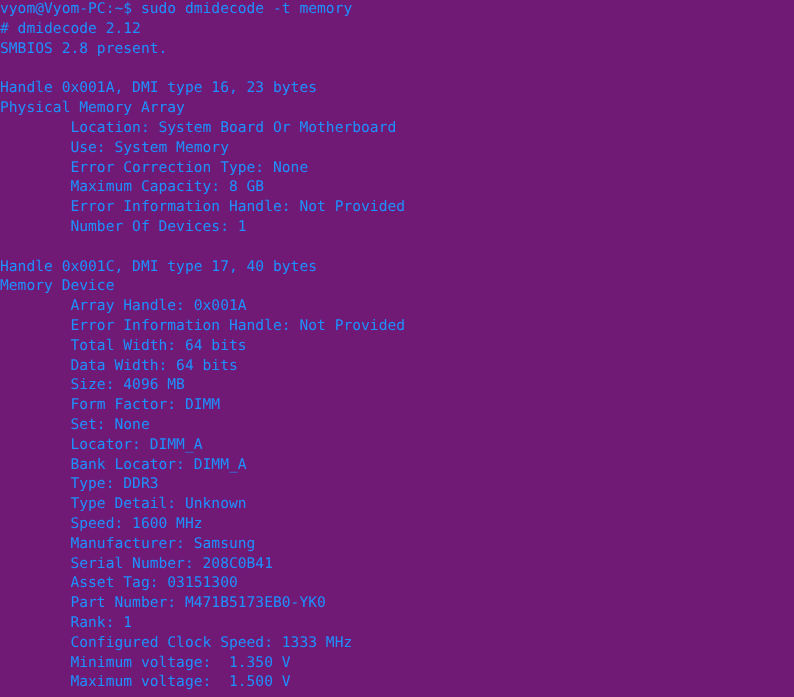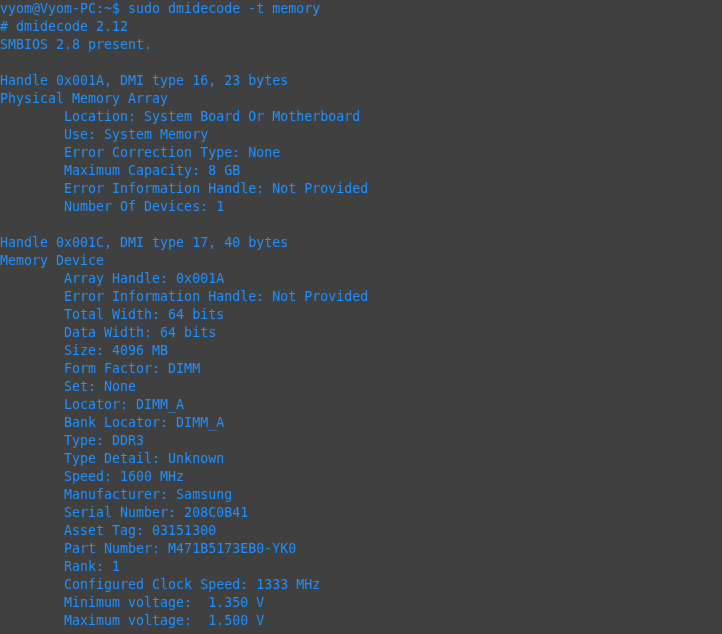--- a/index.html
+++ b/index.html
@@ -10,21 +10,21 @@
   }
   body {
     width: 722px;
     height: 634px;
     overflow: hidden;
   }
   #terminal {
     position: relative;
     width: 722px;
     height: 634px;
-    background: #404040;
+    background: #701a75;
     color: #1e90ff;
     font-family: "DejaVu Sans Mono", "Liberation Mono", monospace;
     font-size: 13.3px;
     line-height: 18px;
     letter-spacing: 0px;
     padding: 0;
     box-sizing: border-box;
     overflow: hidden;
     white-space: pre;
   }

